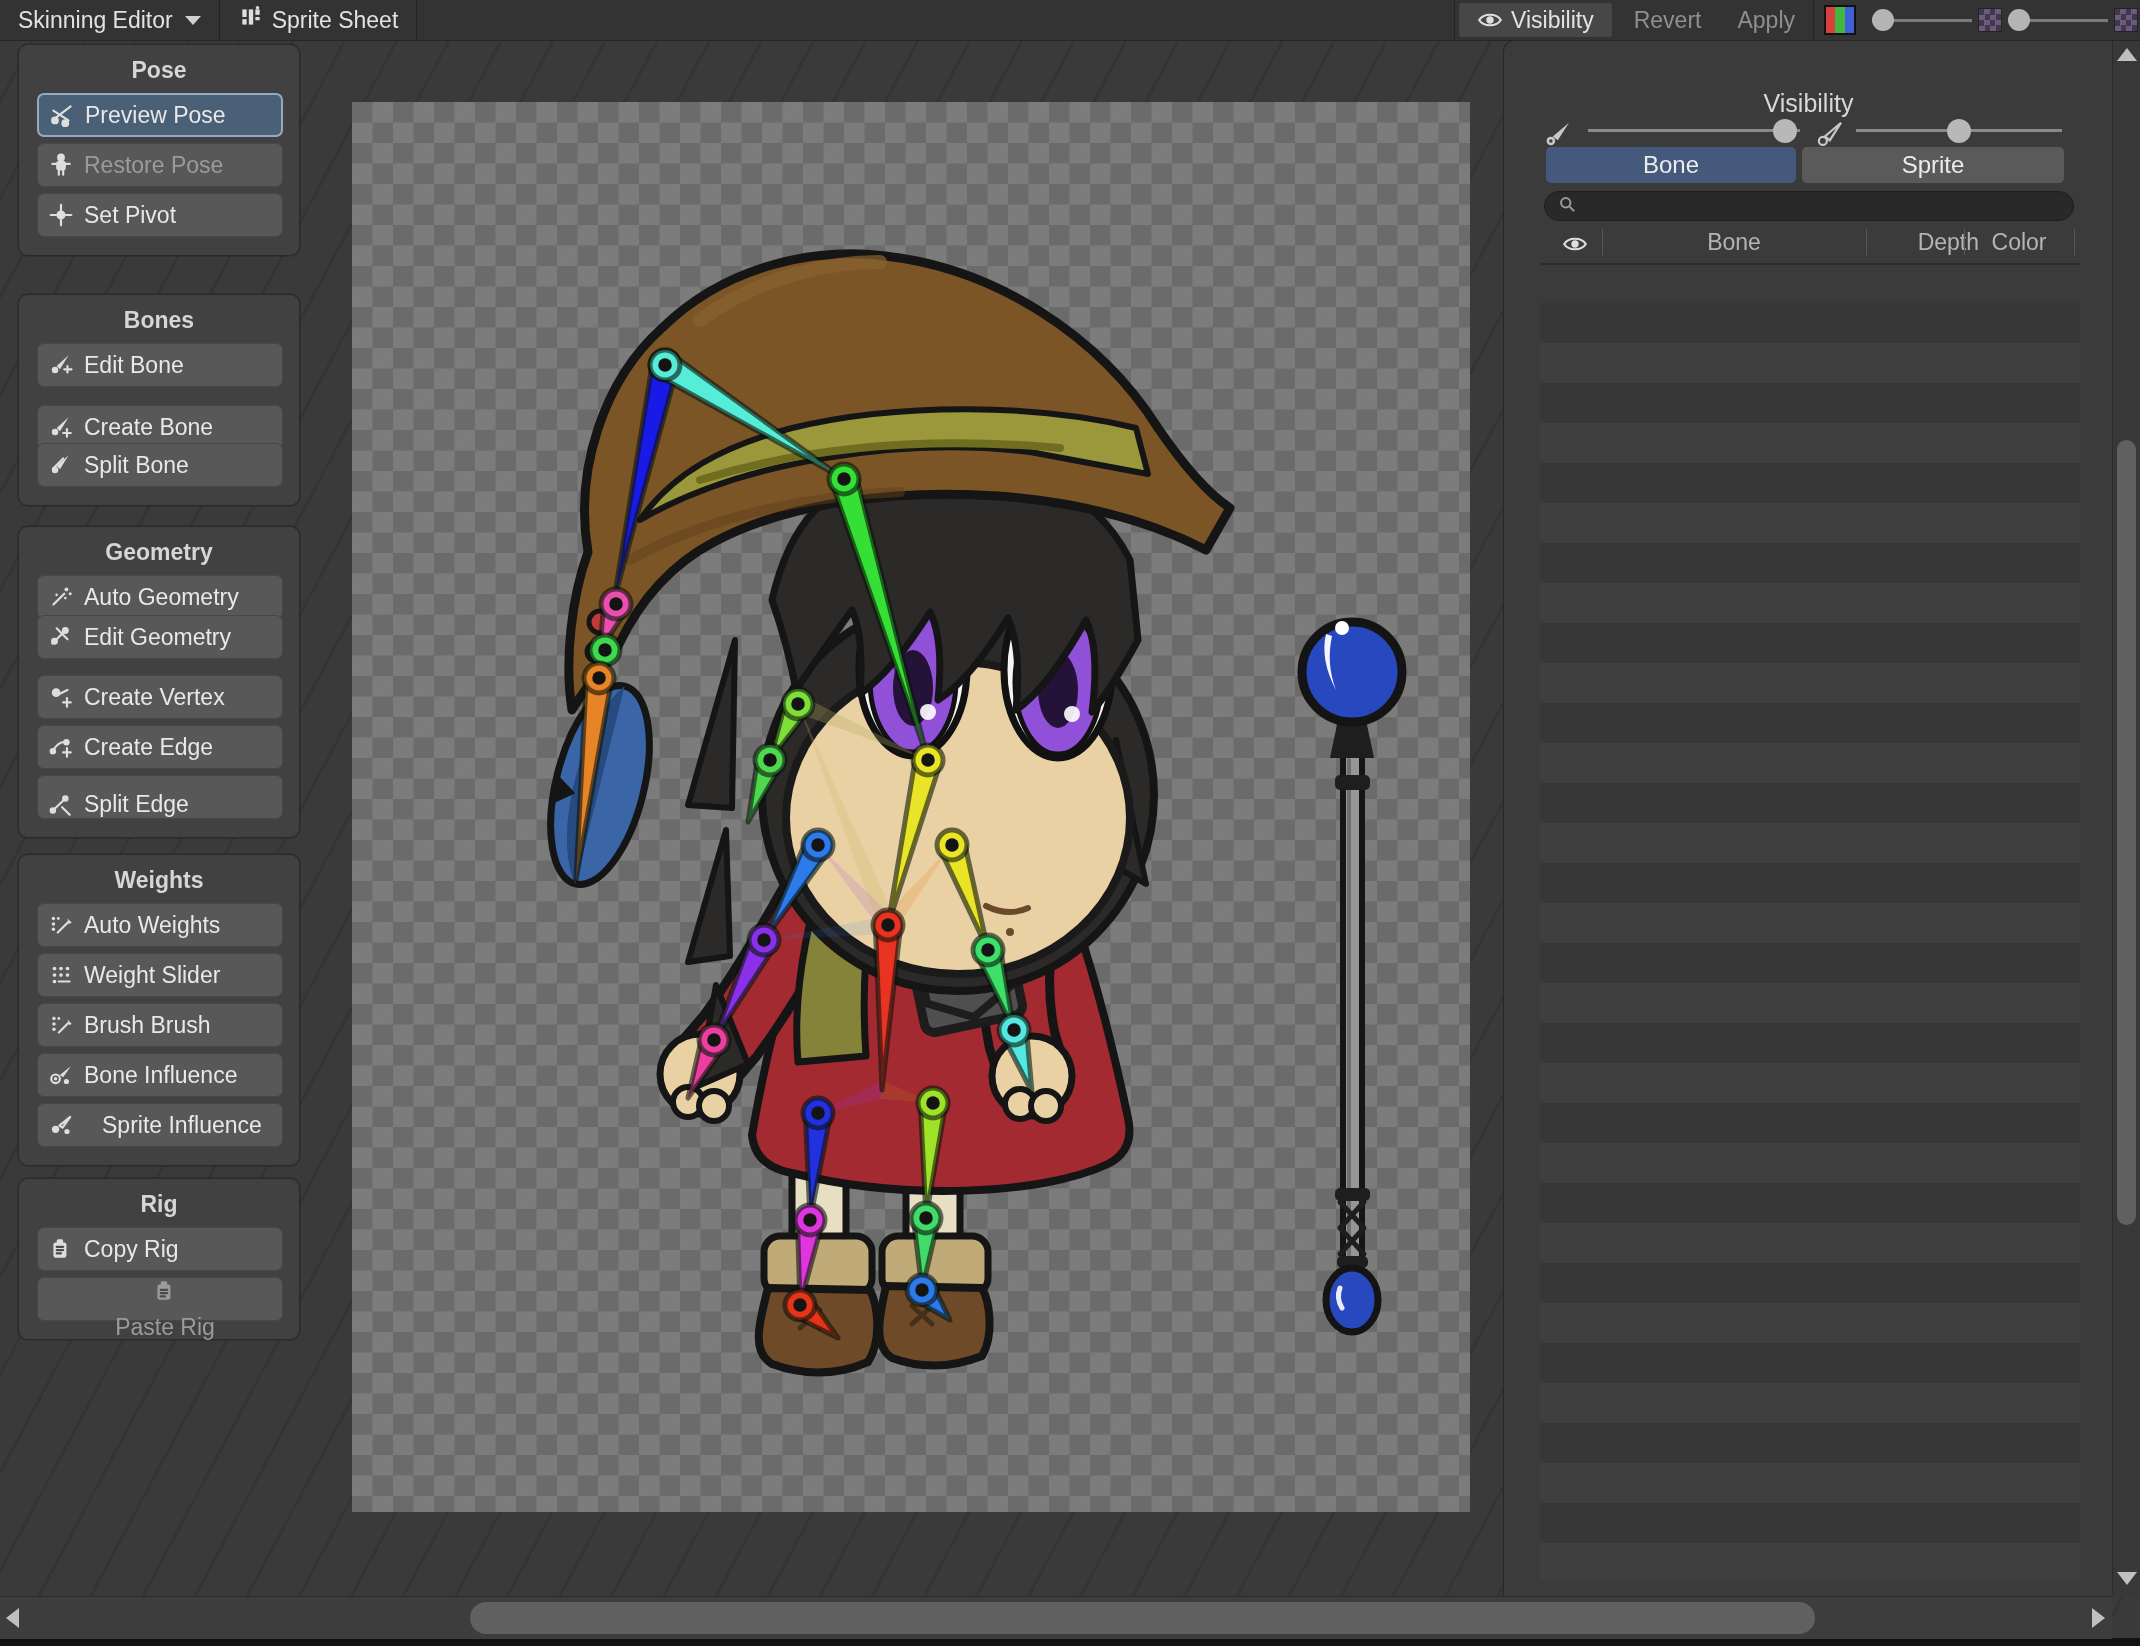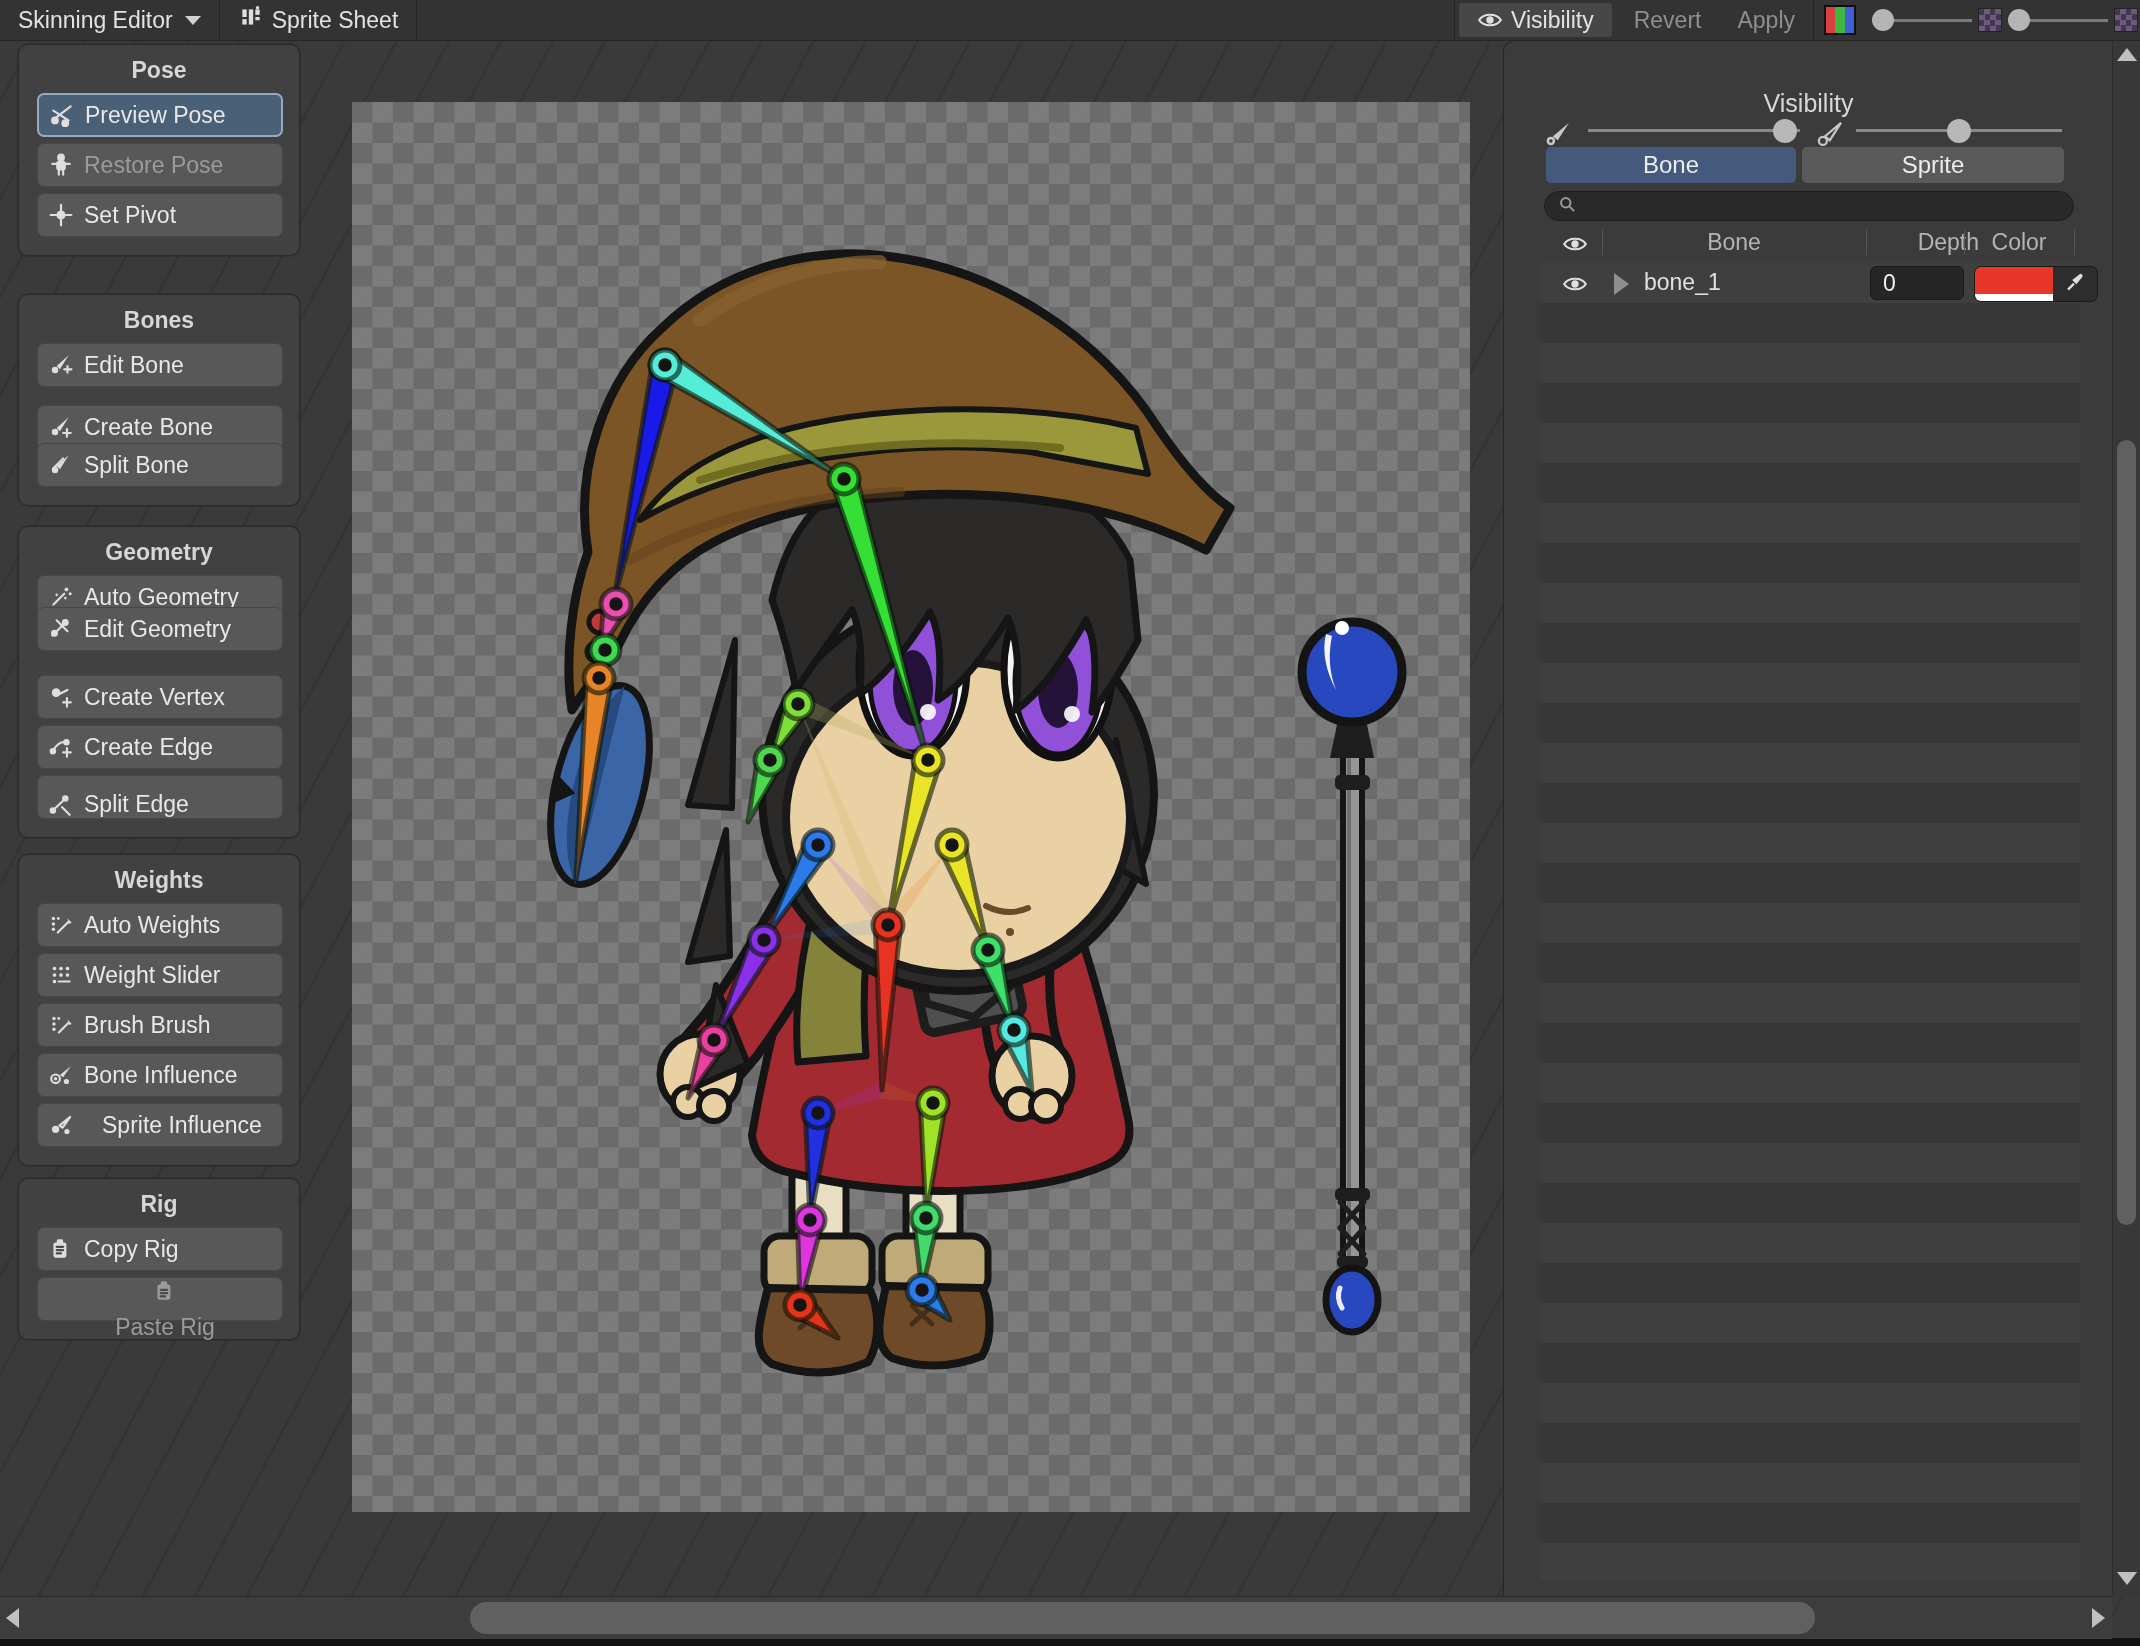--- a/index.html
+++ b/index.html
@@ -241,21 +241,21 @@
               <g fill="#dedede" stroke="none">
                 <circle cx="17" cy="5" r="1.8"></circle>
                 <circle cx="20.5" cy="9" r="1.4"></circle>
                 <circle cx="16" y="13" cy="13" r="1.2"></circle>
                 <circle cx="8" cy="10" r="1.2"></circle>
               </g>
             </svg>
           </span>
           <span>Auto Geometry</span>
         </div>
-        <div class="tool-btn " style="top: 80px;">
+        <div class="tool-btn " style="top: 88px;">
           <span class="ic">
             <svg width="26" height="26" viewBox="0 0 24 24" fill="none" stroke="#dedede" stroke-width="2" stroke-linecap="round" stroke-linejoin="round">
               <line x1="4" y1="18" x2="14" y2="8"></line>
               <line x1="8" y1="4" x2="18" y2="14"></line>
               <circle cx="16" cy="6" r="2.2" fill="#dedede"></circle>
               <circle cx="6" cy="16" r="2.2" fill="#dedede"></circle>
             </svg>
           </span>
           <span>Edit Geometry</span>
         </div>
@@ -673,45 +673,20 @@
         </span>
       <span class="col-sep" style="left:62px;"></span>
       <span style="position:absolute;left:62px;width:264px;text-align:center;top:6px;">Bone</span>
       <span class="col-sep" style="left:326px;"></span>
       <span style="position:absolute;left:326px;width:98px;text-align:right;top:6px;margin-left:15px;">Depth</span>
       <span class="col-sep" style="left:424px;"></span>
       <span style="position:absolute;left:424px;width:110px;text-align:center;top:6px;">Color</span>
       <span class="col-sep" style="left:534px;"></span>
     </div>
 
-    <div id="vp-row">
-      <span class="eye-ic" style="position:absolute;left:22px;top:8px;">
-          <svg width="26" height="26" viewBox="0 0 24 24" fill="none" stroke="#dedede" stroke-width="2" stroke-linecap="round" stroke-linejoin="round">
-            <path d="M2,12 C6,5.5 18,5.5 22,12 C18,18.5 6,18.5 2,12 Z"></path>
-            <circle cx="12" cy="12" r="3.4" fill="#dedede" stroke="none"></circle>
-          </svg>
-        </span>
-      <span style="position:absolute;left:74px;top:10px;width:0;height:0;border-top:11px solid transparent;border-bottom:11px solid transparent;border-left:15px solid #8f8f8f;"></span>
-      <span style="position:absolute;left:104px;top:6px;">bone_1</span>
-      <div class="depth-box">
-        <span>0</span>
-      </div>
-      <div class="color-widget">
-        <div class="color-chip">
-          <div class="c" id="bone-color-fill" style="background: rgb(232, 55, 42);"></div>
-            <div class="a"></div>
-        </div>
-        <div class="picker-cell">
-          <span><svg width="22" height="22" viewBox="0 0 24 24" fill="#dedede">
-                <path d="M3.5,20.5 l6.5,-6.5 l1.8,1.8 l-6.5,6.5 z"></path>
-                <path d="M10.5,12.5 l3,3 l6.5,-8 a2.2,2.2 0 0 0 -3,-3 l-8,6.5 z"></path>
-              </svg></span>
-        </div>
-      </div>
-    </div>
 
     <div id="vp-stripes"></div>
   </div>
 
   <div id="hscroll">
     <span class="tri" style="left:6px;top:11px;border-top:10px solid transparent;border-bottom:10px solid transparent;border-right:13px solid #c0c0c0;"></span>
     <div id="hthumb"></div>
     <span class="tri" style="left:2092px;top:11px;border-top:10px solid transparent;border-bottom:10px solid transparent;border-left:13px solid #c0c0c0;"></span>
   </div>
   <div id="vscroll">

